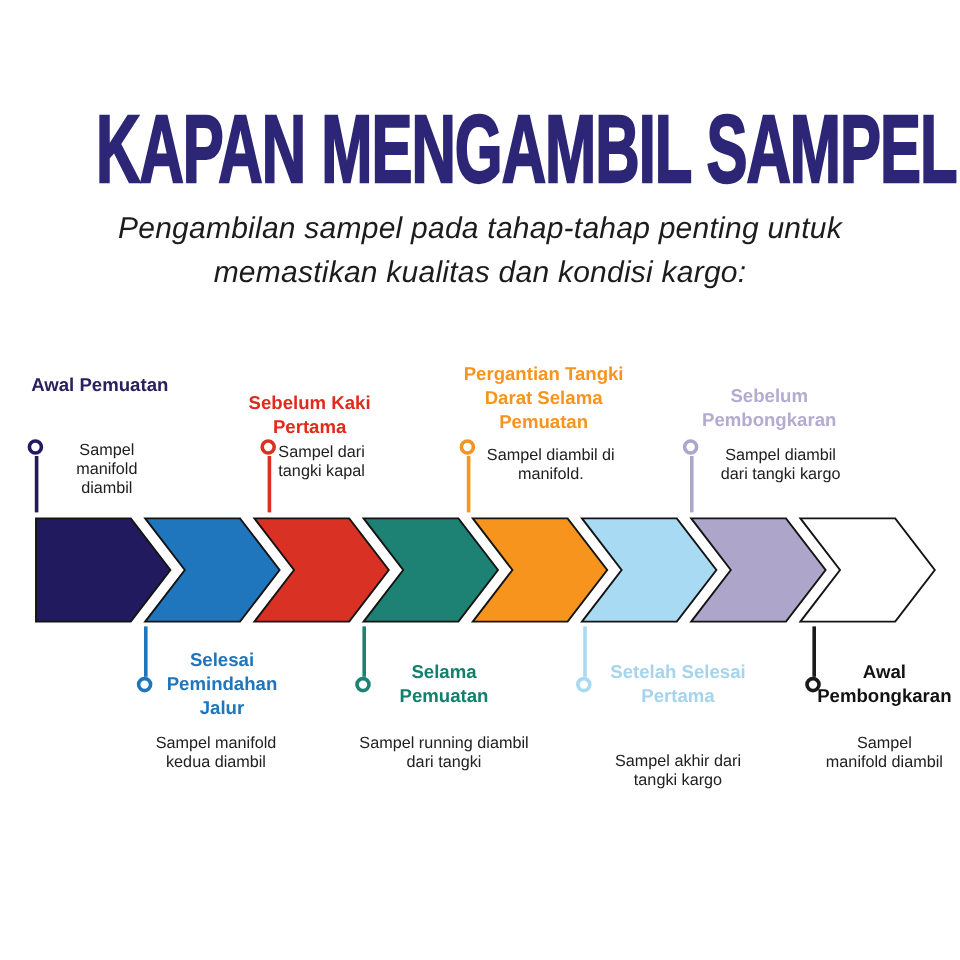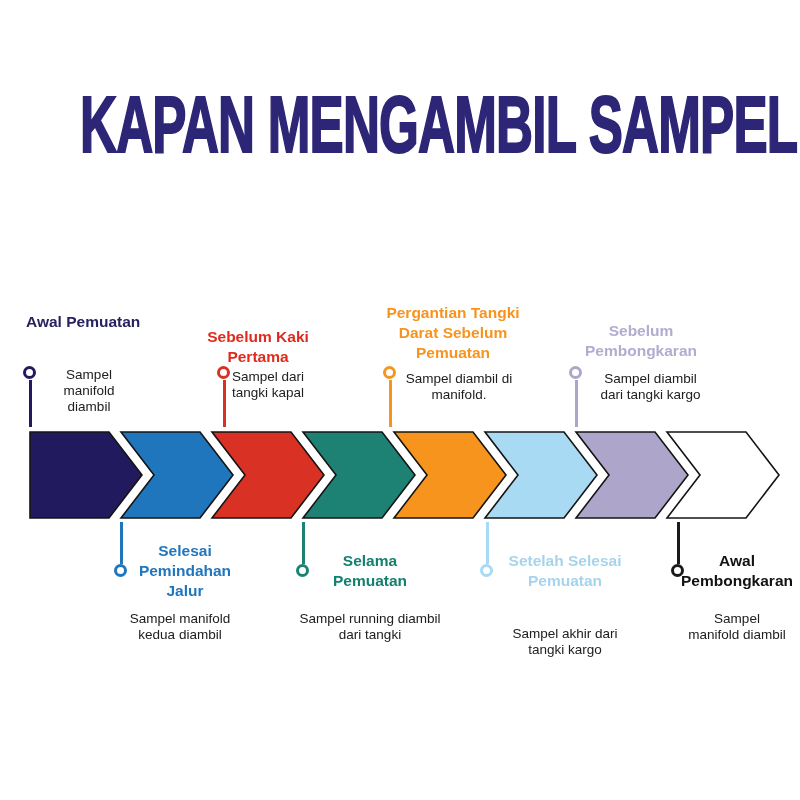--- a/index.html
+++ b/index.html
@@ -36,20 +36,22 @@
     position:absolute; width:13px; height:13px; border-radius:50%;
     border:3px solid var(--c,#333333); background:#ffffff;
   }
 </style>
 </head>
 <body>
 
 <div class="canvas">
 
   <h1 class="title" style="--c: #2d2677;">KAPAN MENGAMBIL SAMPEL</h1>
+  <p class="subtitle">Pengambilan sampel pada tahap-tahap penting untuk
+memastikan kualitas dan kondisi kargo:</p>
 
   <svg class="arrows" viewBox="0 0 800 96" width="800" height="96" xmlns="http://www.w3.org/2000/svg" style="--stroke: #141414;">
     <polygon class="arrow" points="30,4 109,4 142,47 109,90 30,90" fill="#221a5e"></polygon>
     <polygon class="arrow" points="121,4 200,4 233,47 200,90 121,90 154,47" fill="#2076bd"></polygon>
     <polygon class="arrow" points="212,4 291,4 324,47 291,90 212,90 245,47" fill="#d93123"></polygon>
     <polygon class="arrow" points="303,4 382,4 415,47 382,90 303,90 336,47" fill="#1d8273"></polygon>
     <polygon class="arrow" points="394,4 473,4 506,47 473,90 394,90 427,47" fill="#f7941d"></polygon>
     <polygon class="arrow" points="485,4 564,4 597,47 564,90 485,90 518,47" fill="#a8daf3"></polygon>
     <polygon class="arrow" points="576,4 655,4 688,47 655,90 576,90 609,47" fill="#aea6ca"></polygon>
     <polygon class="arrow" points="667,4 746,4 779,47 746,90 667,90 700,47" fill="#ffffff"></polygon>
@@ -87,33 +89,33 @@
     <div class="marker-line" style="left:302px; top:522px; height:42px;"></div>
     <div class="marker-dot" style="left:296px; top:564px;"></div>
     <div class="stage-label" style="left: 305px; top: 551px; width: 130px; --c: #12806d;">Selama
 Pemuatan</div>
     <div class="stage-desc" style="left:285px; top:611px; width:170px;">Sampel running diambil
 dari tangki</div>
   </div>
 
   <div class="callout" style="--c: #f7941d;">
     <div class="stage-label" style="left: 373px; top: 303px; width: 160px; --c: #f7941d;">Pergantian Tangki
-Darat Sebelum
+Darat Selama
 Pemuatan</div>
     <div class="marker-dot" style="left:383px; top:366px;"></div>
     <div class="marker-line" style="left:389px; top:380px; height:47px;"></div>
     <div class="stage-desc" style="left:395px; top:371px; width:128px;">Sampel diambil di
 manifold.</div>
   </div>
 
   <div class="callout" style="--c: #a8daf3;">
     <div class="marker-line" style="left:486px; top:522px; height:42px;"></div>
     <div class="marker-dot" style="left:480px; top:564px;"></div>
     <div class="stage-label" style="left: 495px; top: 551px; width: 140px; --c: #a5d4ec;">Setelah Selesai
-Pemuatan</div>
+Pertama</div>
     <div class="stage-desc" style="left:490px; top:626px; width:150px;">Sampel akhir dari
 tangki kargo</div>
   </div>
 
   <div class="callout" style="--c: #aea6ca;">
     <div class="stage-label" style="left: 560px; top: 321px; width: 162px; --c: #b4abd1;">Sebelum
 Pembongkaran</div>
     <div class="marker-dot" style="left:569px; top:366px;"></div>
     <div class="marker-line" style="left:575px; top:380px; height:47px;"></div>
     <div class="stage-desc" style="left:578px; top:371px; width:145px;">Sampel diambil

